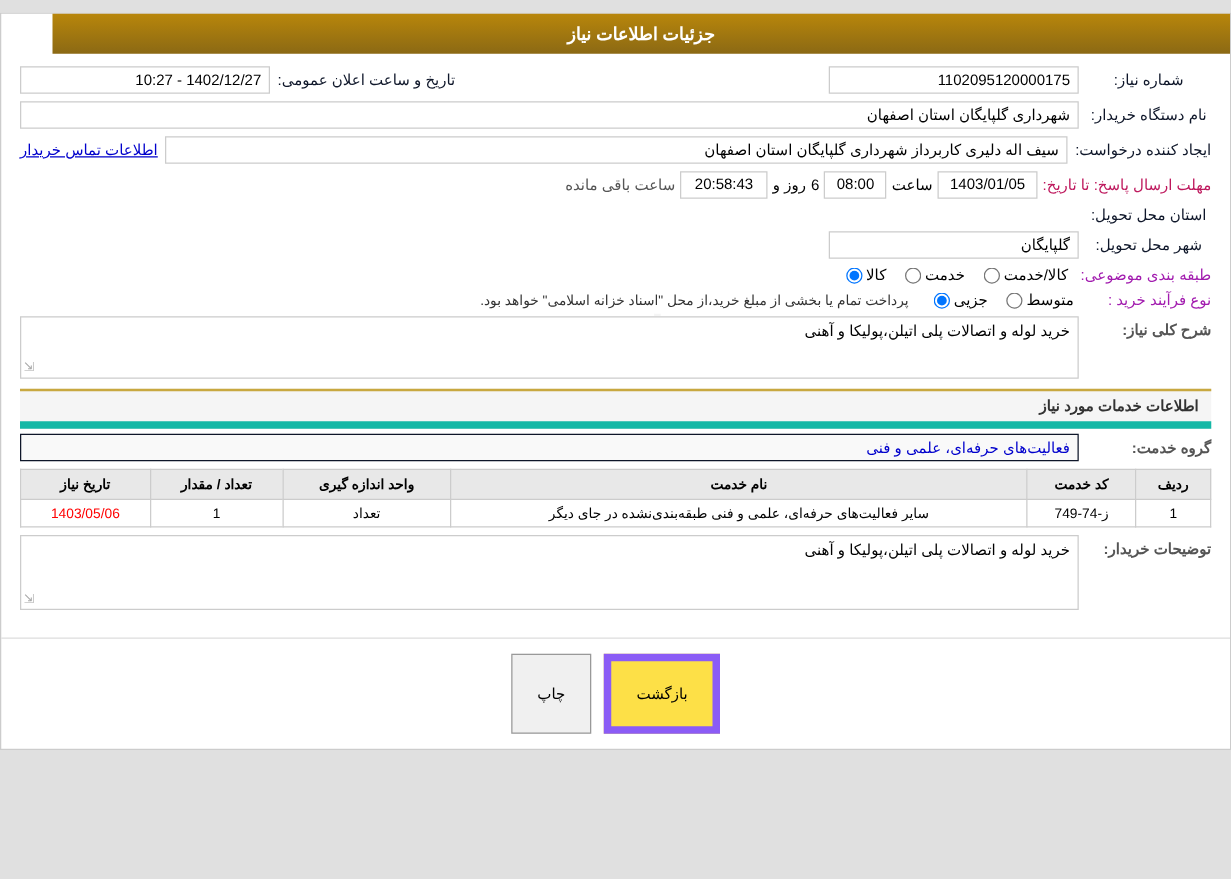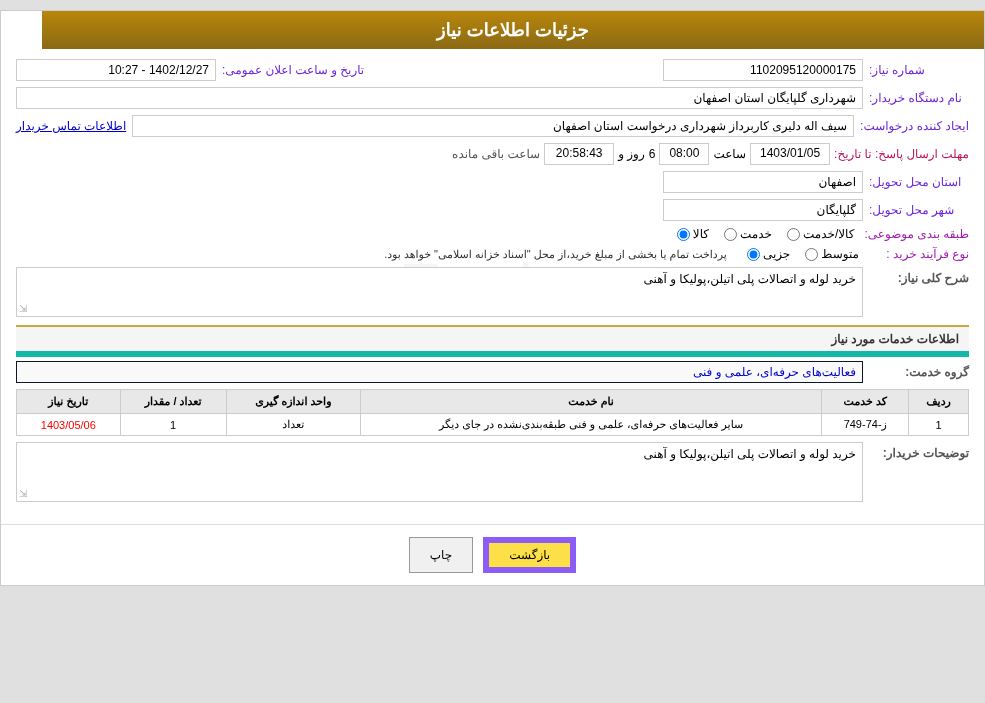--- a/index.html
+++ b/index.html
@@ -13,38 +13,38 @@
       max-width: 985px;
       margin: 10px auto;
       background: #fff;
       border: 1px solid #ccc;
     }
     .page-header {
       background: linear-gradient(to bottom, #b8860b, #8B6914);
       color: #fff;
       text-align: center;
       padding: 8px 10px;
-      font-size: 18px;
+      font-size: 14px;
       font-weight: bold;
       margin-left: 41px;
     }
     .content {
       padding: 10px 15px;
     }
     .form-row {
       display: flex;
       align-items: center;
       margin-bottom: 6px;
       gap: 6px;
     }
     .label {
-      color: #6d28d9;
-      white-space: nowrap;
-      min-width: 100px;
-      text-align: left;
+      color: #0f172a;
+      white-space: nowrap;
+      min-width: 100px;
+      text-align: center;
     }
     .field-box {
       border: 1px solid #ccc;
       background: #fff;
       padding: 3px 6px;
       min-height: 22px;
       flex: 1;
       text-align: right;
       direction: rtl;
     }
@@ -205,21 +205,21 @@
     }
     .footer-buttons {
       display: flex;
       justify-content: center;
       gap: 10px;
       padding: 12px;
       border-top: 1px solid #ddd;
       margin-top: 6px;
     }
     .btn {
-      padding: 5px 20px;
+      padding: 19px 20px;
       border: 1px solid #aaa;
       background: #f0f0f0;
       cursor: pointer;
       font-size: 12px;
       font-family: Tahoma, Arial, sans-serif;
     }
     .btn-print {
       background: #f0f0f0;
       border: 1px solid #999;
     }
@@ -269,40 +269,39 @@
       <div class="field-box narrow">1402/12/27 - 10:27</div>
     </div>
 
     <div class="form-row">
       <span class="label">نام دستگاه خریدار:</span>
       <div class="field-box wide">شهرداری گلپایگان استان اصفهان</div>
     </div>
 
     <div class="form-row">
       <span class="label">ایجاد کننده درخواست:</span>
-      <div class="field-box wide">سیف اله دلیری کاربرداز شهرداری درخواست استان اصفهان</div>
+      <div class="field-box wide">سیف اله دلیری کاربرداز شهرداری گلپایگان استان اصفهان</div>
       <span class="link-text">اطلاعات تماس خریدار</span>
     </div>
 
     <div class="deadline-row">
       <span class="deadline-label">مهلت ارسال پاسخ: تا تاریخ:</span>
       <div class="deadline-fields">
         <div class="small-field" style="min-width:80px;">1403/01/05</div>
         <span>ساعت</span>
         <div class="small-field" style="min-width:50px;">08:00</div>
         <span>6</span>
         <span>روز و</span>
         <div class="small-field" style="min-width:70px;">20:58:43</div>
         <span class="remaining-label">ساعت باقی مانده</span>
       </div>
     </div>
 
     <div class="form-row">
       <span class="label">استان محل تحویل:</span>
-      <div class="field-box" style="max-width:200px;">اصفهان</div>
     </div>
 
     <div class="form-row">
       <span class="label">شهر محل تحویل:</span>
       <div class="field-box" style="max-width:200px;margin-left:45px;">گلپایگان</div>
     </div>
 
     <div class="radio-row">
       <span class="radio-label">طبقه بندی موضوعی:</span>
       <div class="radio-group">

